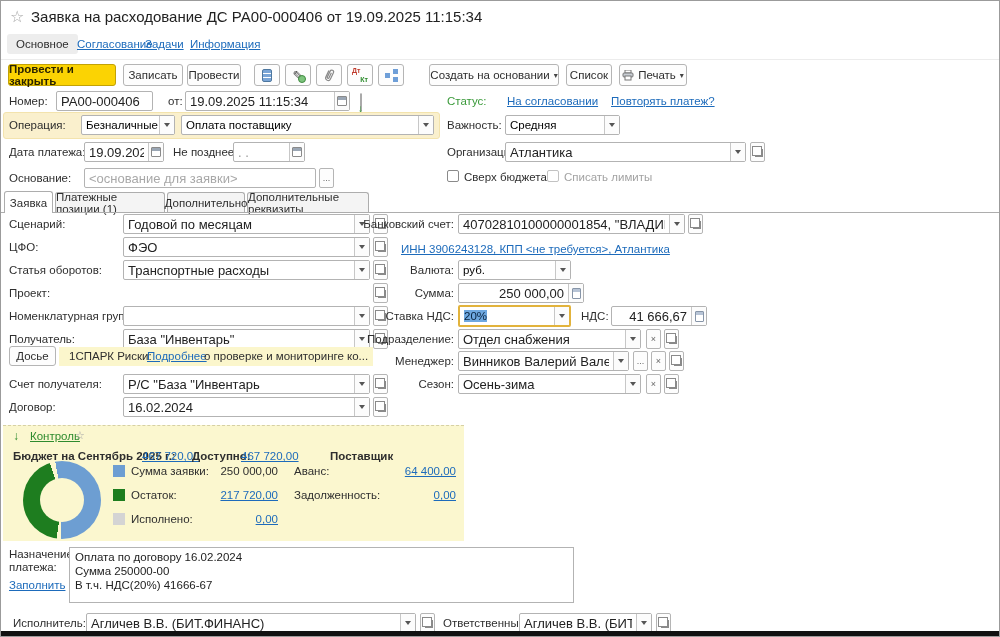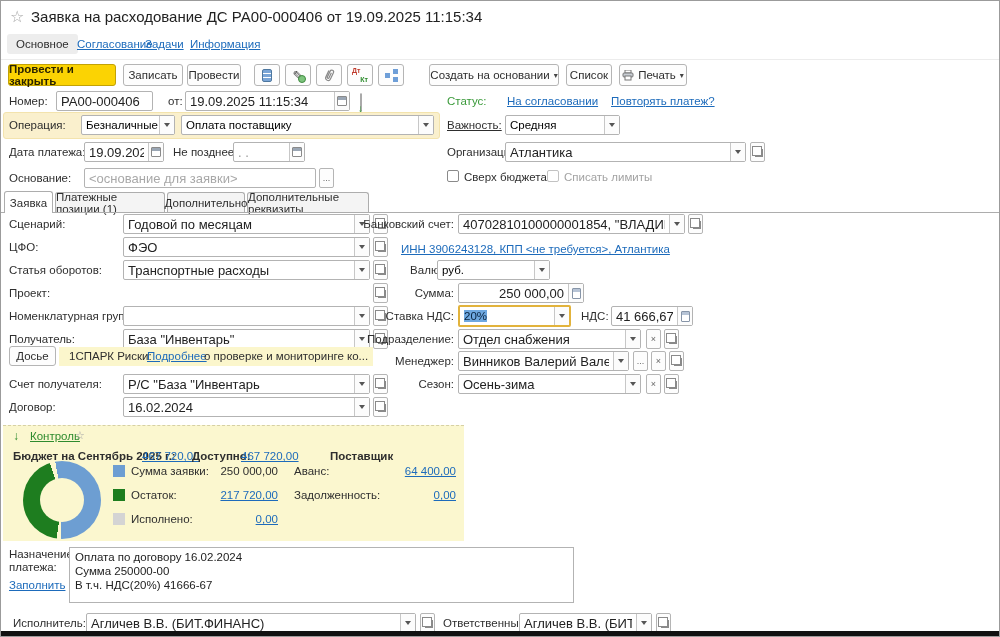--- a/index.html
+++ b/index.html
@@ -168,21 +168,21 @@
     <span class="fbtn">
         <span class="dd"></span>
       </span>
   </div>
   <div class="abs fld" style="left:180px;top:114px;width:253px;">
     <span class="fakeval">Оплата поставщику</span>
     <span class="fbtn">
         <span class="dd"></span>
       </span>
   </div>
-  <span class="abs lbl" style="left:446px;top:118px;text-decoration:underline;">Важность:</span>
+  <span class="abs lbl" style="left:446px;top:118px;">Важность:</span>
   <div class="abs fld" style="left:504px;top:114px;width:115px;">
     <span class="fakeval">Средняя</span>
     <span class="fbtn">
         <span class="dd"></span>
       </span>
   </div>
 
   
   <span class="abs lbl" style="left:8px;top:145px;">Дата платежа:</span>
   <div class="abs fld" style="left:83px;top:141px;width:80px;">
@@ -337,21 +337,21 @@
         <span class="dd"></span>
       </span>
   </div>
   <span class="abs sq" style="left:687px;top:213px;">
       <span class="open-ico"></span>
     </span>
 
   <span class="abs lnk" style="left:400px;top:242px;">ИНН 3906243128, КПП &lt;не требуется&gt;, Атлантика</span>
 
   <span class="abs lbl" style="left:350px;top:263px;width:103px;text-align:right;">Валюта:</span>
-  <div class="abs fld" style="left:436px;top:259px;width:113px;gap:47px;">
+  <div class="abs fld" style="left:457px;top:259px;width:113px;gap:47px;">
     <span class="fakeval">руб.</span>
     <span class="fbtn">
         <span class="dd"></span>
       </span>
   </div>
 
   <span class="abs lbl" style="left:350px;top:286px;width:103px;text-align:right;">Сумма:</span>
   <div class="abs fld" style="left:457px;top:282px;width:126px;">
     <input class="num" value="250 000,00" style="">
     <span class="fbtn">
@@ -360,21 +360,21 @@
   </div>
 
   <span class="abs lbl" style="left:350px;top:309px;width:103px;text-align:right;">Ставка НДС:</span>
   <div class="abs fld fld-focus" style="left:457px;top:304px;width:113px;height:22px;">
     <span class="fakeval"><span class="selhl">20%</span></span>
     <span class="fbtn">
         <span class="dd"></span>
       </span>
   </div>
   <span class="abs lbl" style="left:580px;top:309px;">НДС:</span>
-  <div class="abs fld" style="left:610px;top:305px;width:82px;">
+  <div class="abs fld" style="left:610px;top:305px;width:96px;">
     <input class="num" value="41 666,67" style="">
     <span class="fbtn">
         <span class="calc-ico"></span>
       </span>
   </div>
 
   <span class="abs lbl" style="left:350px;top:332px;width:103px;text-align:right;">Подразделение:</span>
   <div class="abs fld" style="left:457px;top:328px;width:183px;">
     <input value="Отдел снабжения" style="">
     <span class="fbtn">

